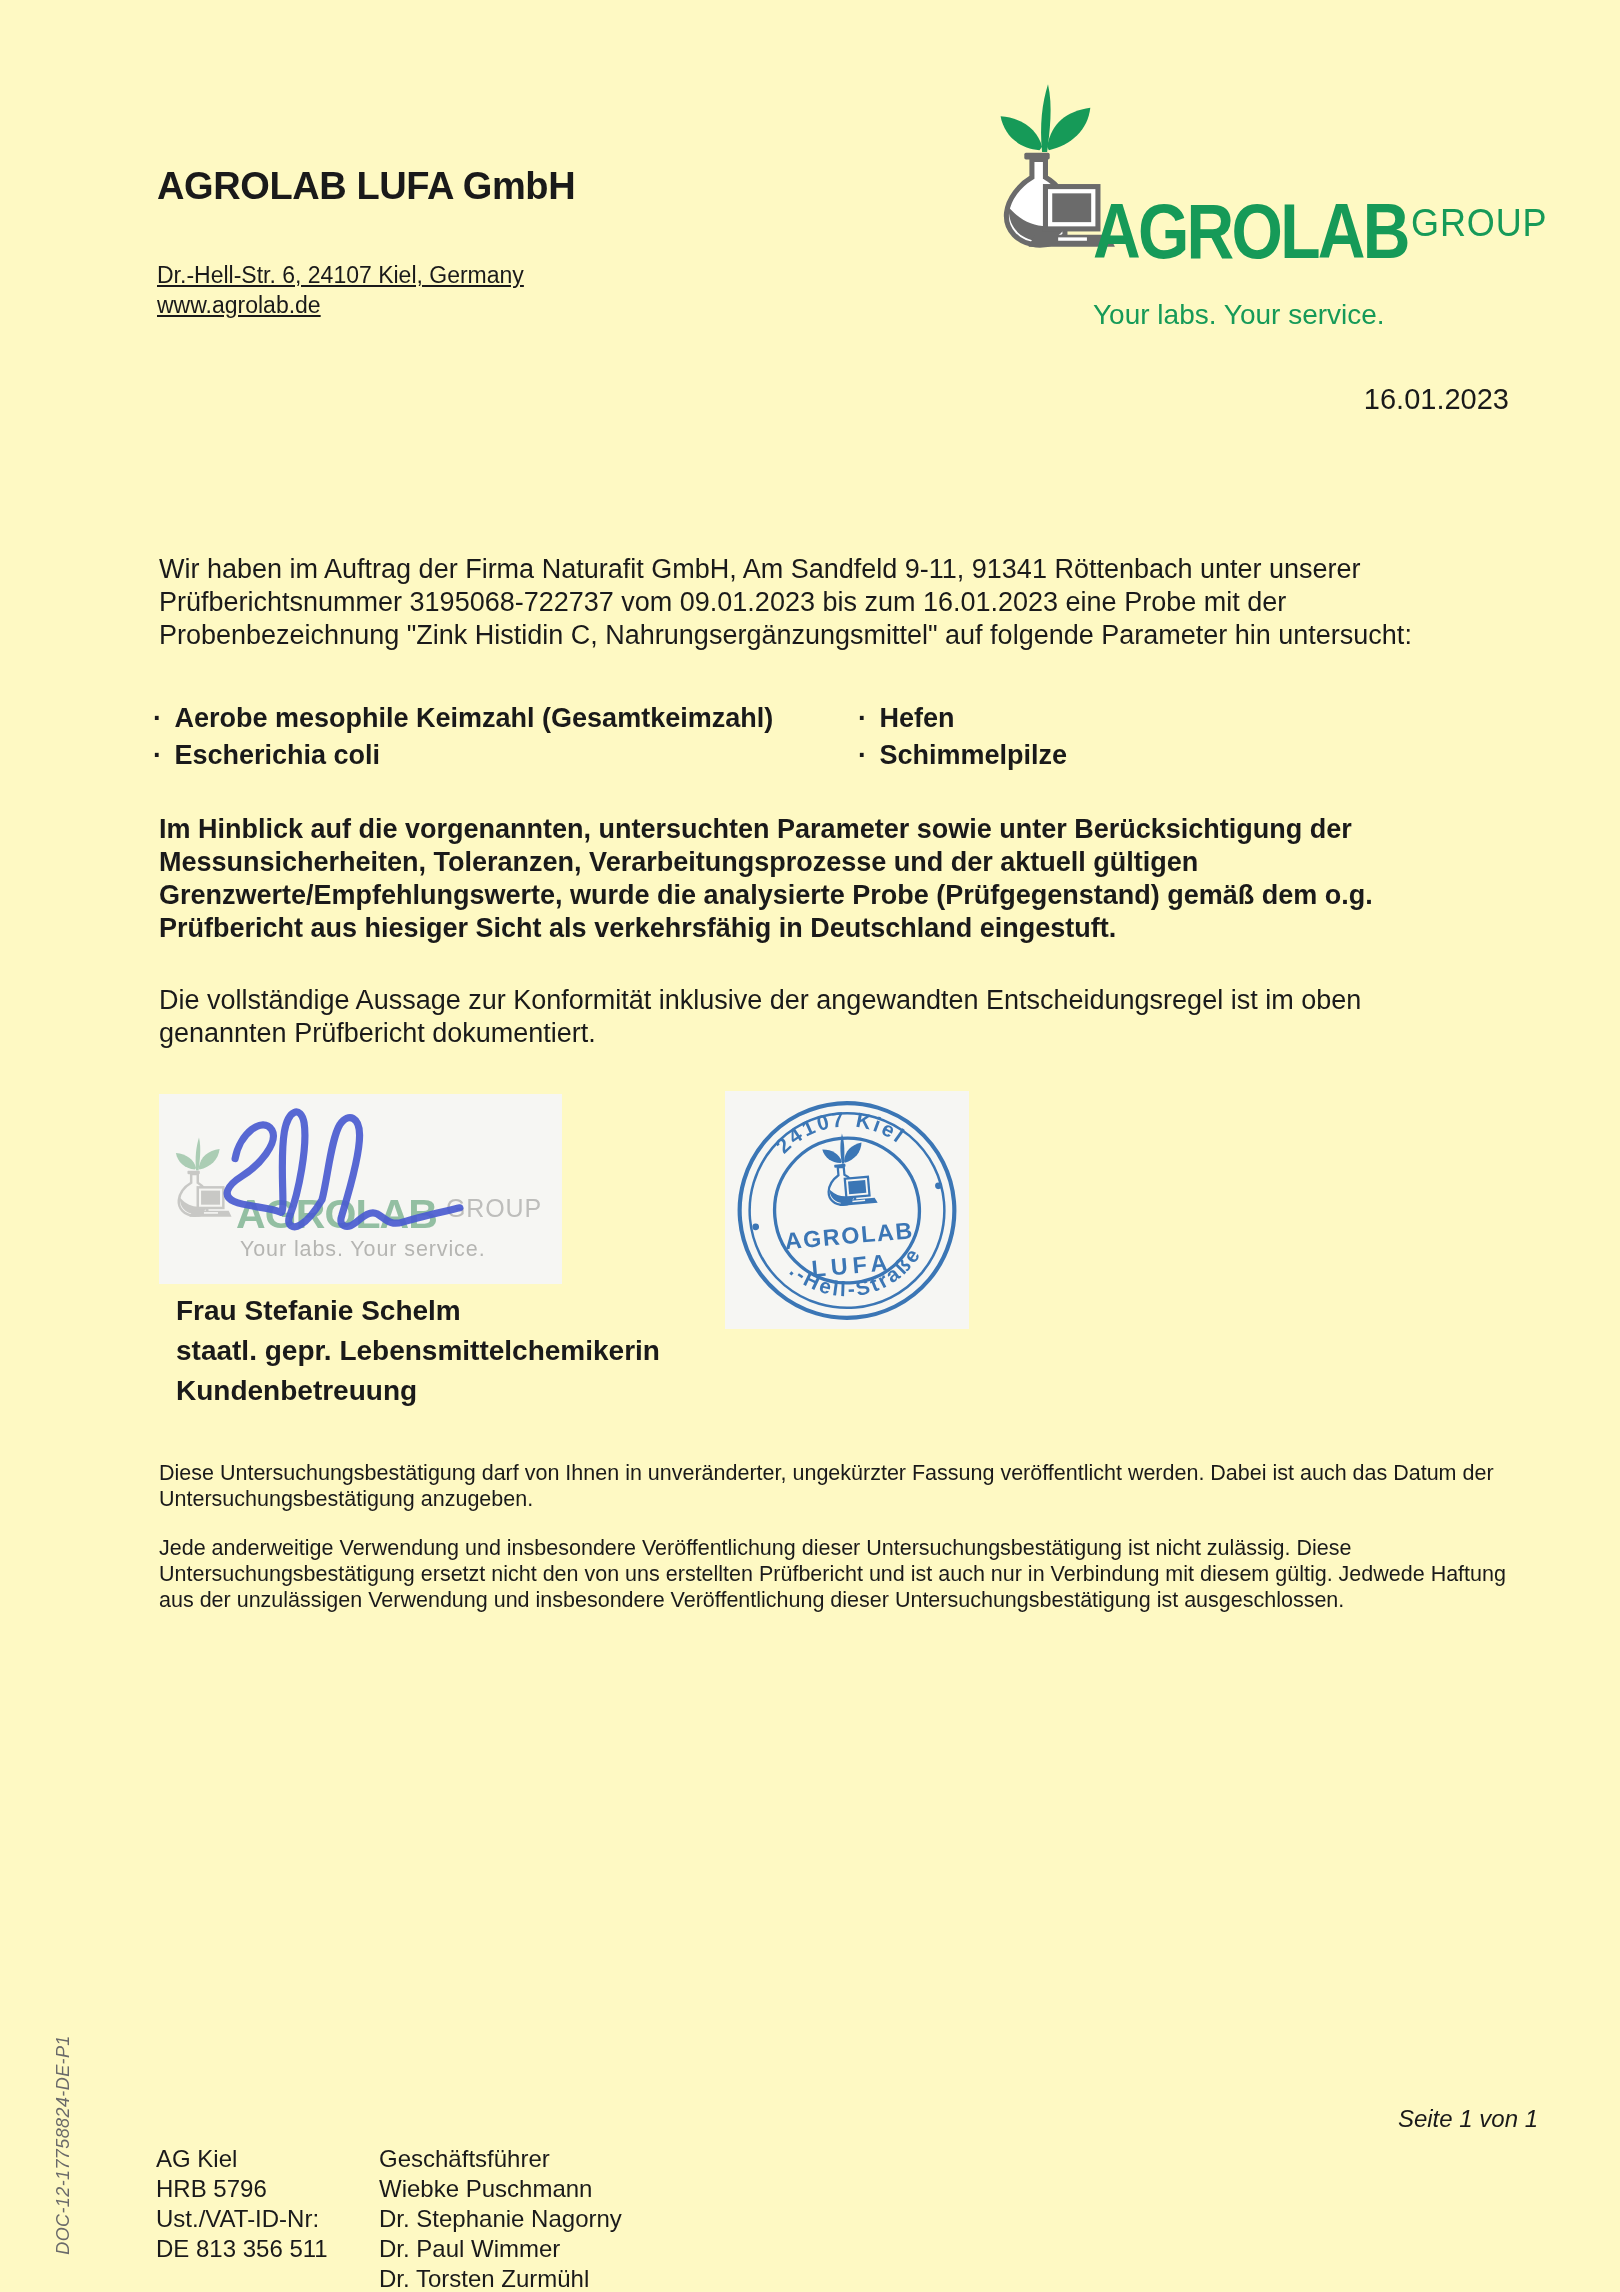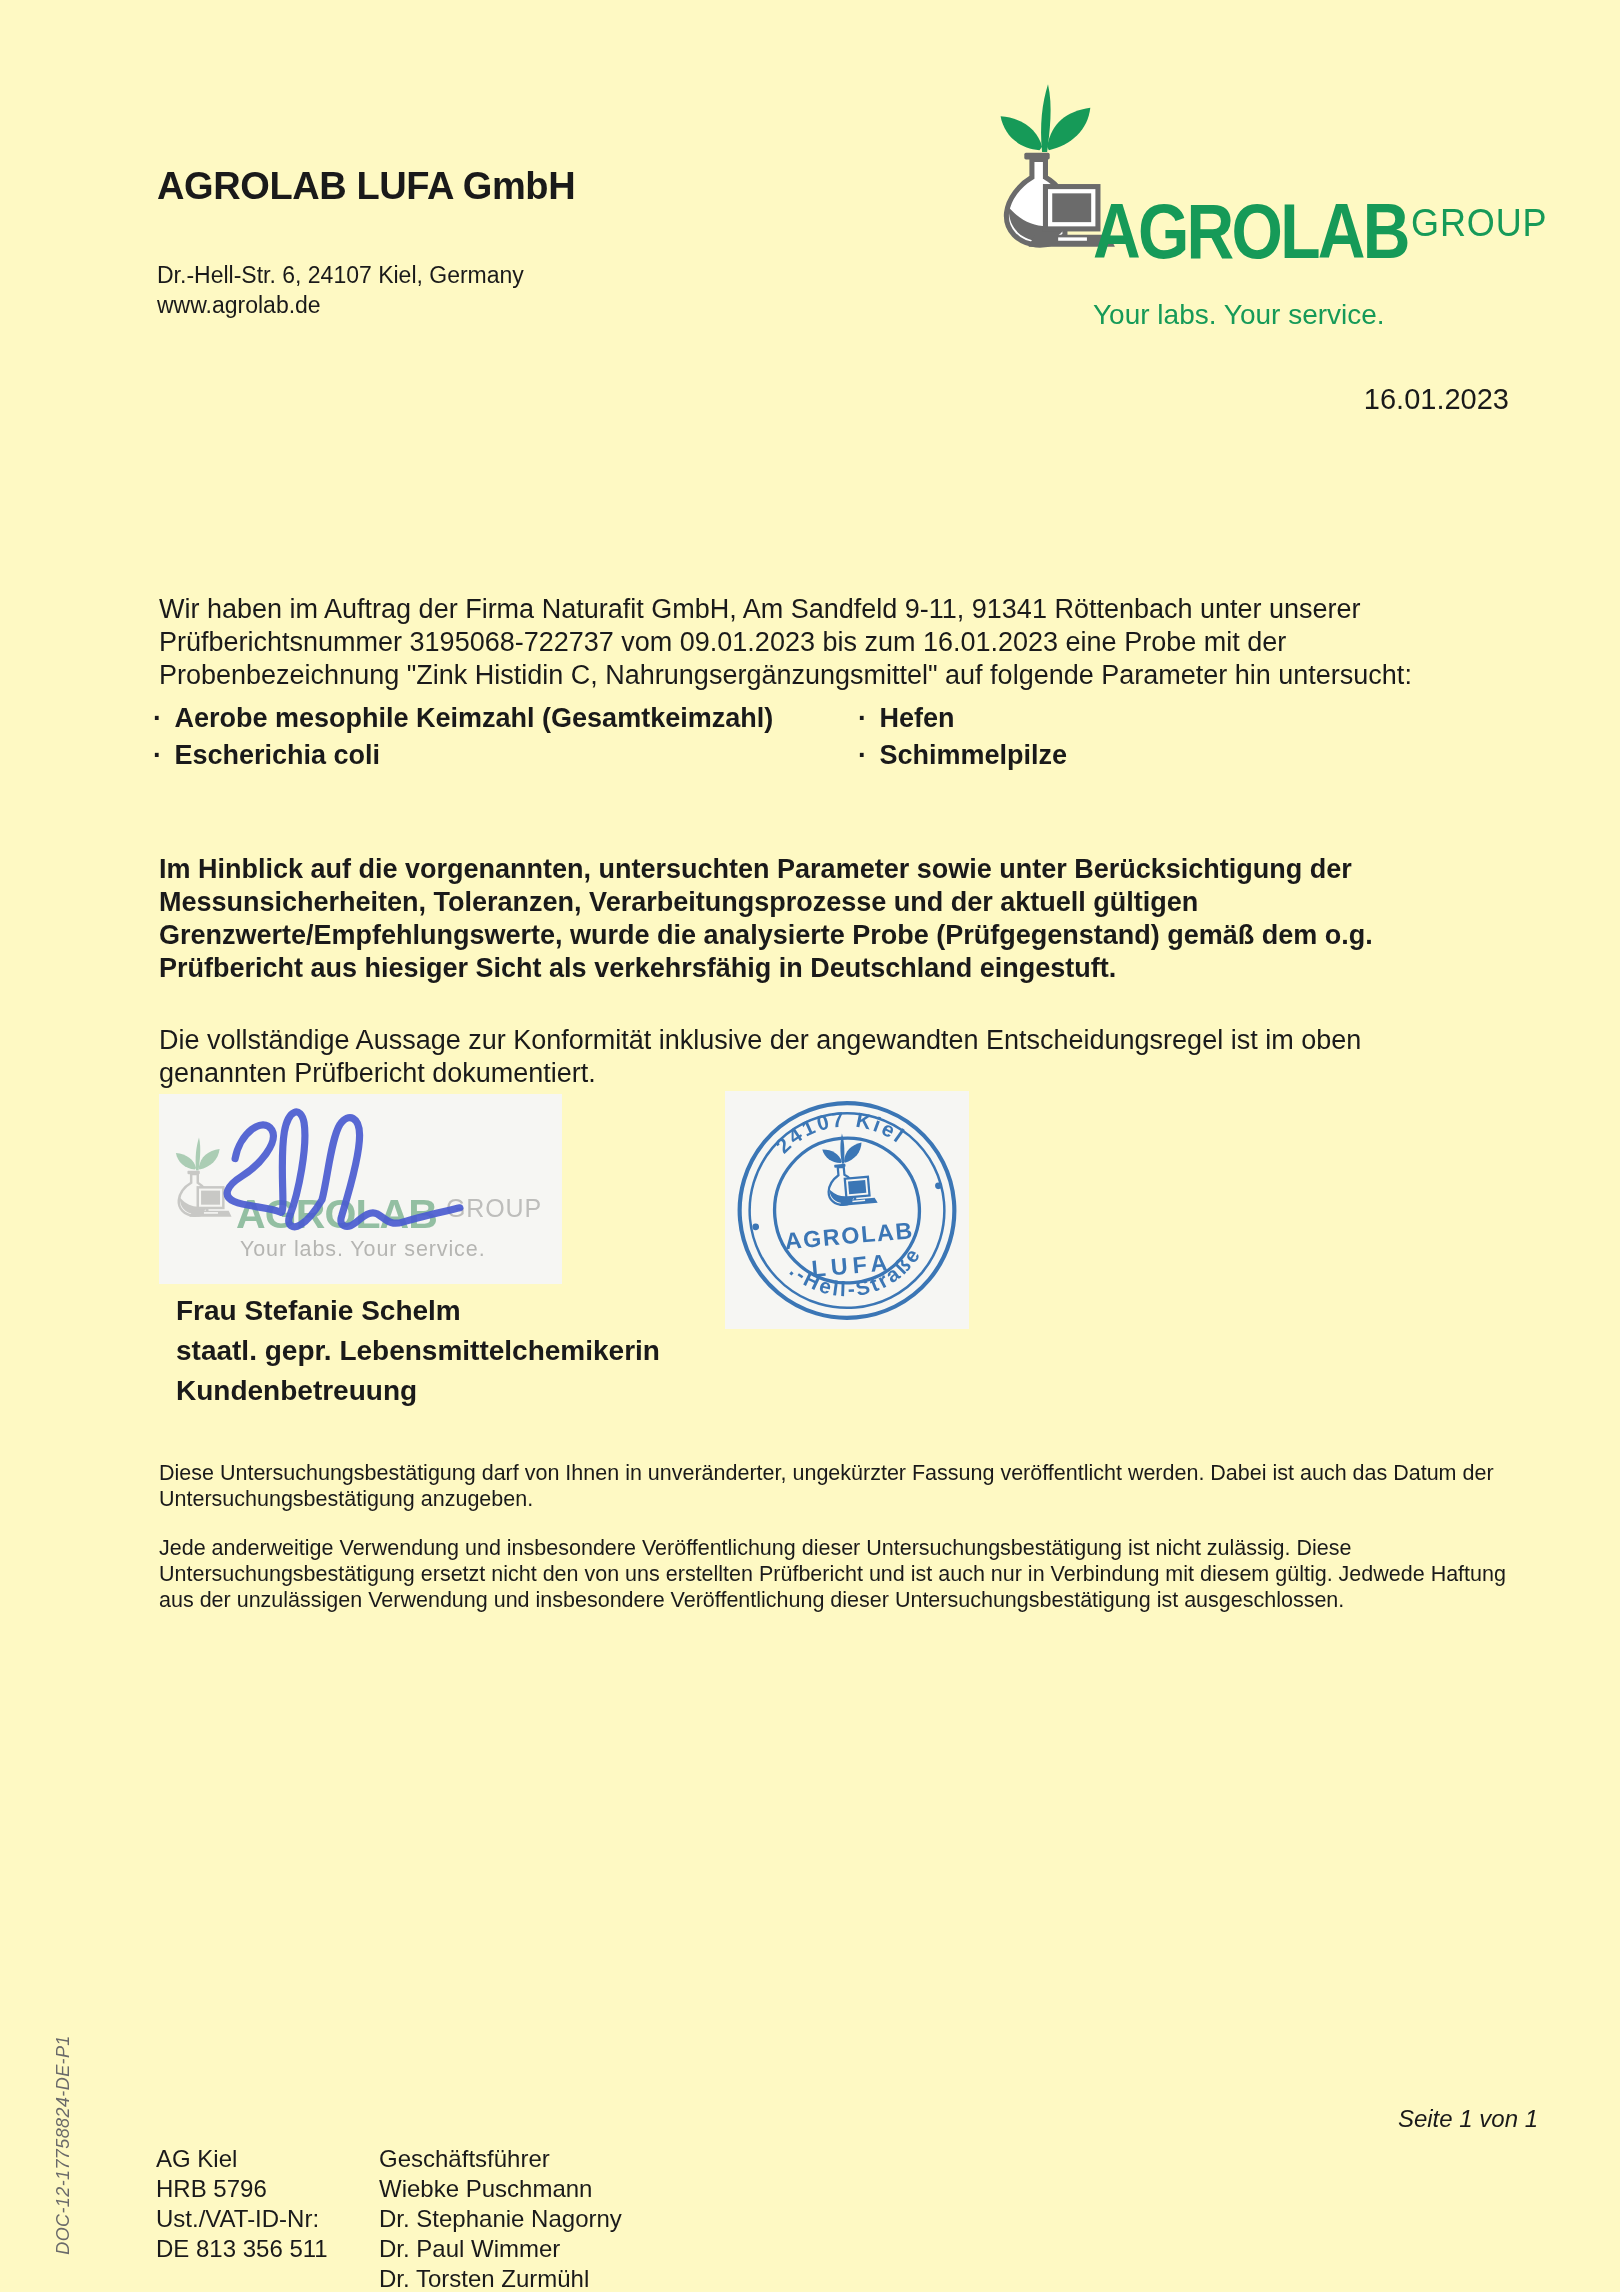--- a/index.html
+++ b/index.html
@@ -5,38 +5,38 @@
   html,body{margin:0;padding:0;background:#888;}
   .page{
     position:relative;width:1620px;height:2293px;background:#fef9c3;
     font-family:"Liberation Sans",sans-serif;color:#1a1a1a;overflow:hidden;
     margin:0 auto;
   }
   .abs{position:absolute;}
 
   
   .company-name{left:157px;top:165px;font-size:38px;font-weight:bold;letter-spacing:-0.4px;}
-  .company-address{left:157px;top:261px;font-size:23px;line-height:29.6px;}
+  .company-address{left:157px;top:261px;font-size:23px;line-height:29.6px;text-decoration:underline;}
 
   
   .logo{left:978px;top:70px;width:609px;height:278px;}
   .logo-icon{position:absolute;left:1.8px;top:3.6px;width:136px;height:193px;}
   .brand{position:absolute;left:115px;top:134px;font-size:66px;font-weight:bold;
          letter-spacing:-2.7px;line-height:1;color:#169a58;
          transform:scaleY(1.18);transform-origin:left bottom;}
   .brand-suffix{position:absolute;left:433px;top:133px;font-size:36px;font-weight:400;
          letter-spacing:0.9px;line-height:1;color:#169a58;transform:scaleY(1.1);transform-origin:left top;}
   .tagline{position:absolute;left:115px;top:229px;font-size:28px;color:#169a58;}
 
   .date{top:383px;right:111px;font-size:29px;}
 
   .doc-title{left:624px;top:476px;font-size:36px;font-weight:bold;letter-spacing:-0.4px;
              border-bottom:3.6px solid #111;padding:0 5.4px 6.3px 1.8px;}
 
-  .para{left:159px;font-size:27px;line-height:33px;width:1334px;margin-top:40px;}
+  .para{left:159px;font-size:27px;line-height:33px;width:1334px;}
   .para-intro{top:553px;}
   .para-assessment{top:813px;font-weight:bold;width:1348px;}
   .para-conformity{top:984px;}
 
   .param-list{left:153px;top:700px;width:1343px;font-size:27px;font-weight:bold;line-height:37px;}
   .param-col{position:absolute;top:0;}
   .param-col1{left:0;}
   .param-col2{left:705px;}
   .param-item::before{content:"·";font-weight:bold;margin-right:12.5px;}
 

